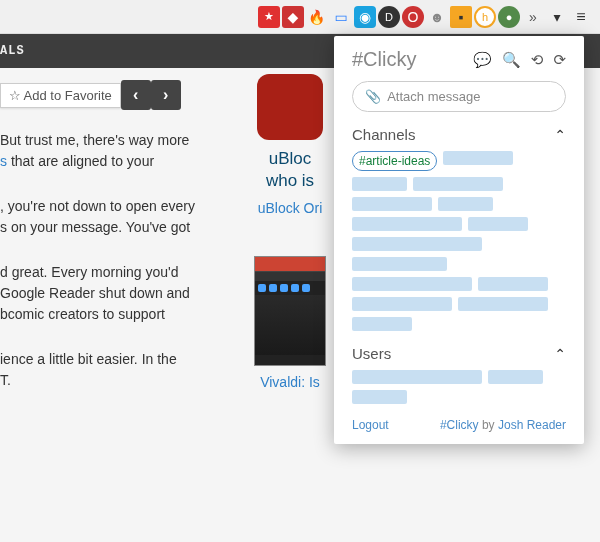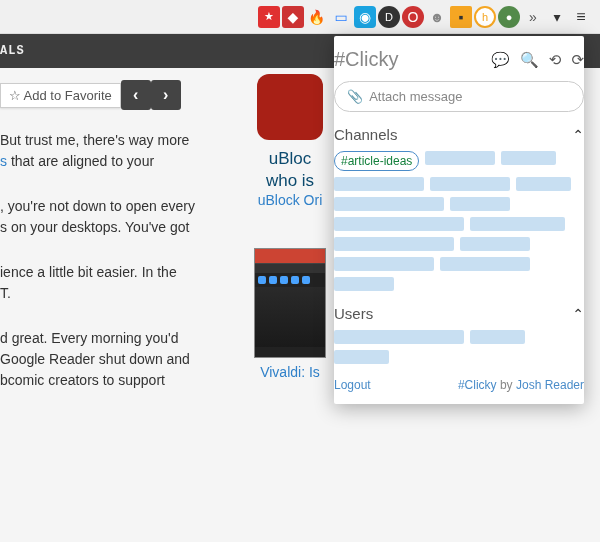--- a/index.html
+++ b/index.html
@@ -28,38 +28,38 @@
 .left { position:absolute; left:0; top:34px; width:230px; padding:12px 0 0 0; font-size:14px; color:#333; }
 .fav-row { display:flex; gap:0; align-items:center; margin-bottom:20px; }
 .fav-btn { background:#fff; border:1px solid #ccc; padding:4px 8px; font-size:13px; color:#555; box-shadow:0 1px 2px rgba(0,0,0,.1); }
 .nav-sq { background:#444; color:#fff; width:30px; height:30px; display:flex; align-items:center; justify-content:center; border-radius:3px; font-size:16px; font-weight:bold; }
 .para { margin-bottom:24px; line-height:1.5; font-size:14px; color:#333; }
 .para .lnk { color:#3081c9; }
 
 .mid { position:absolute; left:245px; top:40px; width:90px; text-align:center; }
 .ub-sq { width:66px; height:66px; background:#a82016; border-radius:12px; margin:0 auto 8px; display:flex; align-items:flex-end; justify-content:center; color:#fff; font-size:20px; }
 .red-txt { color:#0c4a6e; font-size:17px; font-weight:400; line-height:1.3; }
-.blue-link { color:#3081c9; font-size:14px; margin-top:0; display:block; }
+.blue-link { color:#3081c9; font-size:14px; margin-top:8px; display:block; }
 .viv { margin-top:40px; }
 .viv-thumb { width:72px; height:110px; background:#222; border:1px solid #888; margin:0 auto 6px; position:relative; }
 .viv-top { height:14px; background:#c43; }
 .viv-bar { height:10px; background:#333; border-top:1px solid #444; }
 .viv-row { display:flex; gap:3px; padding:3px; }
 .viv-dot { width:8px; height:8px; background:#4aa3ff; border-radius:2px; }
 .viv-body { height:60px; background:linear-gradient(#2a2a2a,#1a1a1a); }
 
 .comic { position:absolute; bottom:0; left:320px; width:260px; height:70px; display:flex; align-items:flex-end; gap:10px; }
 .dilb { width:36px; height:56px; }
 .dilb .head { width:18px; height:14px; background:#f5d5b5; border-radius:6px 6px 0 0; margin:0 auto; border:1px solid #333; }
 .dilb .body { width:26px; height:36px; background:#fff; border:1px solid #333; margin:0 auto; position:relative; }
 .dilb .tie { position:absolute; left:50%; top:0; width:6px; height:20px; background:#c33; transform:translateX(-50%) rotate(8deg); }
 .comic-txt { font-family: 'Comic Sans MS', cursive; font-size:16px; color:#333; line-height:1.1; text-align:center; flex:1; }
 .greenblk { width:30px; height:56px; background:#2a9a3a; border:1px solid #333; }
 
-.popup { position:absolute; top:2px; right:16px; width:250px; background:#fff; border-radius:2px; box-shadow:0 4px 20px rgba(0,0,0,.3); z-index:10; padding:12px 0; }
+.popup { position:absolute; top:2px; right:16px; width:250px; background:#fff; border-radius:2px; box-shadow:0 4px 20px rgba(0,0,0,.3); z-index:10; padding:12px 18px; }
 .popup::before { content:''; position:absolute; top:-8px; right:40px; border:8px solid transparent; border-bottom-color:#fff; }
 .phead { display:flex; align-items:center; justify-content:space-between; margin-bottom:10px; }
 .ptitle { font-size:20px; color:#888; font-weight:300; }
 .picons { display:flex; gap:10px; color:#555; font-size:15px; }
 .picons span { cursor:pointer; }
 .attach { border:1px solid #ccc; border-radius:18px; padding:7px 12px; font-size:13px; color:#888; margin-bottom:14px; display:flex; align-items:center; gap:6px; }
 .sect-head { display:flex; justify-content:space-between; font-size:15px; color:#555; margin-bottom:8px; align-items:center;margin-top:8px; }
 .chev-up { font-size:14px; color:#333; }
 .tags { display:flex; flex-wrap:wrap; gap:6px; margin-bottom:14px; }
 .tag { border:1px solid #4a8cc9; color:#15803d; padding:2px 6px; border-radius:10px; font-size:12px; }
@@ -99,30 +99,30 @@
       <button class="fav-btn"><span>☆</span> <span>Add to Favorite</span></button>
       <div class="nav-sq">‹</div>
       <div class="nav-sq">›</div>
     </div>
     <p class="para">
       <span>But trust me, there's way more</span><br>
       <span class="lnk">s</span><span> that are aligned to your</span>
     </p>
     <p class="para">
       <span>, you're not down to open every</span><br>
-      <span>s on your desktops. You've got</span>
-    </p>
-    <p class="para">
-      <span>ience a little bit easier. In the</span><br>
-      <span>T.</span>
+      <span>s on your message. You've got</span>
     </p>
     <p class="para">
       <span>d great. Every morning you'd</span><br>
       <span>Google Reader shut down and</span><br>
       <span>bcomic creators to support</span>
+    </p>
+    <p class="para">
+      <span>ience a little bit easier. In the</span><br>
+      <span>T.</span>
     </p>
   </div>
 
   <div class="mid">
     <div class="ub-sq"></div>
     <div class="red-txt"><span>uBloc</span><br><span>who is</span></div>
     <a class="blue-link">uBlock Ori</a>
     <div class="viv">
       <div class="viv-thumb">
         <div class="viv-top"></div>

